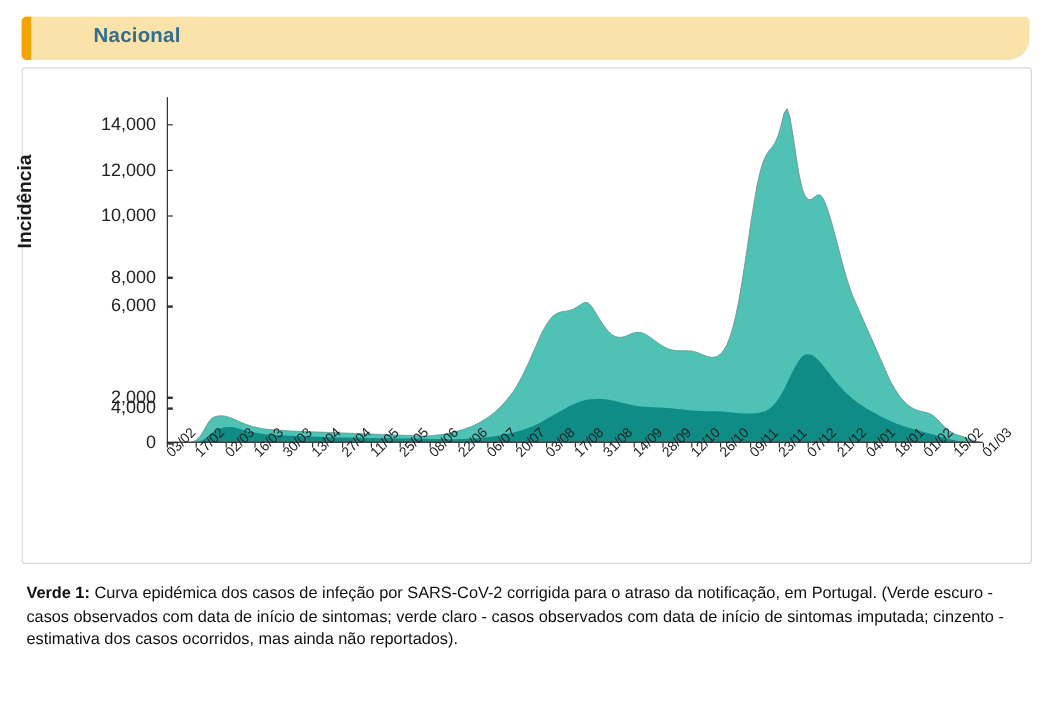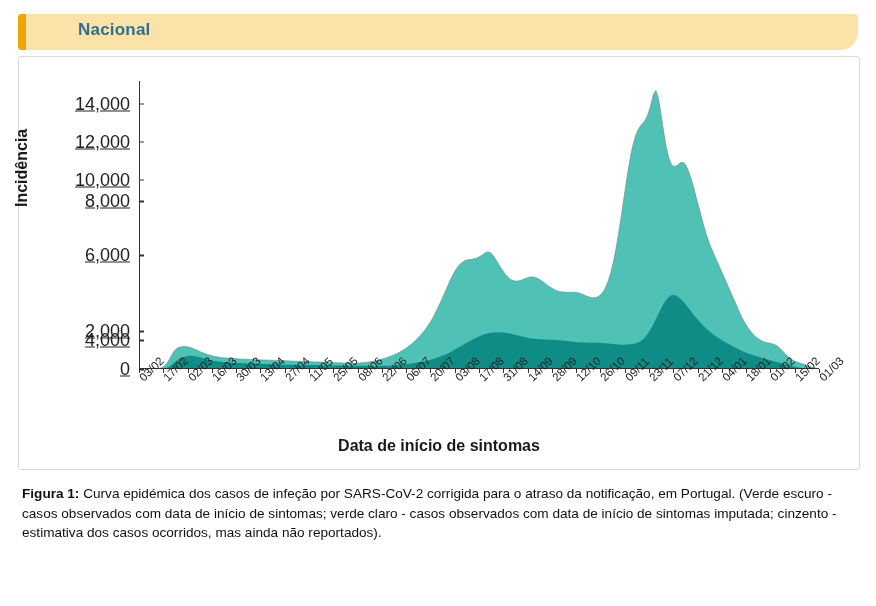--- a/index.html
+++ b/index.html
@@ -46,21 +46,21 @@
     position:absolute;left:120px;top:24px;width:680px;height:288px;
     background:#fff;
   }
   .plot-border{
     position:absolute;left:0;top:0;right:0;bottom:0;
     border-left:1.5px solid #333;border-bottom:1.5px solid #333;
     box-sizing:border-box;
   }
   .ytick{
     position:absolute;right:100%;transform:translateY(-50%);
-    padding-right:9px;font-size:18px;color:#222;white-space:nowrap;text-decoration:underline;
+    padding-right:9px;font-size:15px;color:#222;white-space:nowrap;
   }
   .ytick .dash{
     position:absolute;left:100%;top:50%;margin-top:-.5px;
     width:5px;height:1.5px;background:#333;
   }
   .xtick{
     position:absolute;top:100%;
     font-size:11.5px;color:#222;white-space:nowrap;
     transform-origin:left top;transform:rotate(-45deg);
   }
@@ -92,21 +92,21 @@
     <div class="ylabel">Incidência</div>
 
     <div class="plot">
       <div class="plot-border"></div>
 
       <div id="yticks">
           <div class="ytick" style="top: 288px;">0<span class="dash"></span></div>
           <div class="ytick" style="top: 250.105px;">2,000<span class="dash"></span></div>
           <div class="ytick" style="top: 212.211px; margin-top: 47px;">4,000<span class="dash"></span></div>
           <div class="ytick" style="top: 174.316px; margin-left: 36px;">6,000<span class="dash"></span></div>
-          <div class="ytick" style="top: 120px;">8,000<span class="dash"></span></div>
+          <div class="ytick" style="top: 150px;">8,000<span class="dash"></span></div>
           <div class="ytick" style="top: 98.5263px; margin-left: 44px;">10,000<span class="dash"></span></div>
           <div class="ytick" style="top: 60.6316px;">12,000<span class="dash"></span></div>
           <div class="ytick" style="top: 22.7368px;">14,000<span class="dash"></span></div>
         </div>
 
       <div id="xticks">
           <div class="xtickmark" style="left: 0px;"></div>
           <div class="xtick" style="left: -2px; margin-top: 6px;">03/02</div>
           <div class="xtickmark" style="left: 24.2857px;"></div>
           <div class="xtick" style="left: 22.2857px; margin-top: 6px;">17/02</div>
@@ -169,19 +169,18 @@
       <svg id="chart-svg" width="680" height="288" viewBox="0 0 680 288" preserveAspectRatio="none">
         <g>
           <path id="path-light" fill="#4fc1b5" stroke="#7f7f7f" stroke-width="0.6" d="M 0 288.00 L 0.00 288.00 L 2.51 288.00 L 5.02 288.00 L 7.53 288.00 L 10.04 288.00 L 12.55 288.00 L 15.06 288.00 L 17.56 287.81 L 20.07 287.53 L 22.58 286.86 L 25.09 285.35 L 27.60 282.69 L 30.11 278.91 L 32.62 274.36 L 35.13 270.19 L 37.64 267.54 L 40.15 266.21 L 42.66 265.64 L 45.17 265.45 L 47.68 265.64 L 50.18 266.21 L 52.69 266.97 L 55.20 267.92 L 57.71 269.05 L 60.22 270.19 L 62.73 271.33 L 65.24 272.27 L 67.75 273.22 L 70.26 273.98 L 72.77 274.74 L 75.28 275.31 L 77.79 275.87 L 80.30 276.25 L 82.80 276.63 L 85.31 276.82 L 87.82 277.01 L 90.33 277.20 L 92.84 277.39 L 95.35 277.58 L 97.86 277.77 L 100.37 277.96 L 102.88 278.15 L 105.39 278.24 L 107.90 278.34 L 110.41 278.43 L 112.92 278.53 L 115.42 278.62 L 117.93 278.72 L 120.44 278.81 L 122.95 278.91 L 125.46 279.00 L 127.97 279.09 L 130.48 279.19 L 132.99 279.28 L 135.50 279.38 L 138.01 279.47 L 140.52 279.57 L 143.03 279.66 L 145.54 279.76 L 148.04 279.85 L 150.55 279.95 L 153.06 280.04 L 155.57 280.14 L 158.08 280.23 L 160.59 280.33 L 163.10 280.42 L 165.61 280.52 L 168.12 280.61 L 170.63 280.71 L 173.14 280.80 L 175.65 280.89 L 178.15 280.99 L 180.66 281.08 L 183.17 281.18 L 185.68 281.27 L 188.19 281.37 L 190.70 281.46 L 193.21 281.56 L 195.72 281.65 L 198.23 281.75 L 200.74 281.84 L 203.25 281.94 L 205.76 282.03 L 208.27 282.13 L 210.77 282.22 L 213.28 282.32 L 215.79 282.32 L 218.30 282.22 L 220.81 282.03 L 223.32 281.75 L 225.83 281.46 L 228.34 281.18 L 230.85 280.80 L 233.36 280.42 L 235.87 279.85 L 238.38 279.28 L 240.89 278.62 L 243.39 277.96 L 245.90 277.20 L 248.41 276.44 L 250.92 275.49 L 253.43 274.55 L 255.94 273.41 L 258.45 272.27 L 260.96 270.95 L 263.47 269.43 L 265.98 267.92 L 268.49 266.21 L 271.00 264.32 L 273.51 262.23 L 276.01 259.96 L 278.52 257.49 L 281.03 254.84 L 283.54 252.00 L 286.05 248.78 L 288.56 245.37 L 291.07 241.58 L 293.58 237.22 L 296.09 232.48 L 298.60 227.37 L 301.11 222.06 L 303.62 216.38 L 306.13 210.69 L 308.63 205.01 L 311.14 199.33 L 313.65 194.21 L 316.16 189.85 L 318.67 186.06 L 321.18 183.03 L 323.69 180.95 L 326.20 179.62 L 328.71 178.86 L 331.22 178.48 L 333.73 178.11 L 336.24 177.54 L 338.75 176.59 L 341.25 175.26 L 343.76 173.56 L 346.27 171.85 L 348.78 170.91 L 351.29 171.47 L 353.80 173.94 L 356.31 177.73 L 358.82 181.89 L 361.33 186.06 L 363.84 189.85 L 366.35 193.26 L 368.86 196.11 L 371.37 198.19 L 373.87 199.52 L 376.38 200.08 L 378.89 200.08 L 381.40 199.52 L 383.91 198.57 L 386.42 197.43 L 388.93 196.48 L 391.44 195.92 L 393.95 195.92 L 396.46 196.48 L 398.97 197.62 L 401.48 199.14 L 403.99 200.84 L 406.49 202.74 L 409.00 204.63 L 411.51 206.34 L 414.02 207.85 L 416.53 209.18 L 419.04 210.13 L 421.55 210.69 L 424.06 211.07 L 426.57 211.26 L 429.08 211.26 L 431.59 211.26 L 434.10 211.26 L 436.61 211.45 L 439.11 211.83 L 441.62 212.59 L 444.13 213.54 L 446.64 214.67 L 449.15 215.62 L 451.66 216.38 L 454.17 216.76 L 456.68 216.57 L 459.19 215.62 L 461.70 213.73 L 464.21 210.69 L 466.72 206.15 L 469.23 199.89 L 471.73 191.75 L 474.24 181.52 L 476.75 169.01 L 479.26 154.42 L 481.77 138.32 L 484.28 121.26 L 486.79 104.21 L 489.30 88.11 L 491.81 73.89 L 494.32 62.53 L 496.83 54.00 L 499.34 48.32 L 501.85 44.53 L 504.35 41.68 L 506.86 37.89 L 509.37 32.21 L 511.88 23.68 L 514.39 13.26 L 516.90 9.47 L 519.41 17.05 L 521.92 32.21 L 524.43 49.26 L 526.94 64.42 L 529.45 75.79 L 531.96 82.42 L 534.46 85.26 L 536.97 85.26 L 539.48 83.37 L 541.99 81.47 L 544.50 81.47 L 547.01 84.32 L 549.52 90.00 L 552.03 97.58 L 554.54 106.11 L 557.05 115.58 L 559.56 125.05 L 562.07 134.53 L 564.58 144.00 L 567.08 152.53 L 569.59 160.11 L 572.10 166.74 L 574.61 172.42 L 577.12 178.11 L 579.63 183.79 L 582.14 189.47 L 584.65 195.16 L 587.16 200.84 L 589.67 206.53 L 592.18 212.21 L 594.69 217.89 L 597.20 223.58 L 599.70 229.26 L 602.21 234.95 L 604.72 239.68 L 607.23 244.04 L 609.74 247.83 L 612.25 251.05 L 614.76 253.89 L 617.27 256.17 L 619.78 258.06 L 622.29 259.58 L 624.80 260.72 L 627.31 261.47 L 629.82 262.04 L 632.32 262.61 L 634.83 263.37 L 637.34 264.51 L 639.85 266.21 L 642.36 268.67 L 644.87 271.33 L 647.38 273.98 L 649.89 276.25 L 652.40 278.15 L 654.91 279.66 L 657.42 280.80 L 659.93 281.75 L 662.44 282.51 L 664.94 283.26 L 667.45 284.21 L 669.96 285.16 L 672.47 286.11 L 674.98 286.86 L 677.49 287.43 L 680.00 288.00 L 680.00 288.00 Z"></path>
         </g>
         <g>
           <path id="path-dark" fill="#0f8c86" stroke="none" d="M 0 288.00 L 0.00 288.00 L 2.74 288.00 L 5.48 288.00 L 8.23 288.00 L 10.97 288.00 L 13.71 288.00 L 16.45 288.00 L 19.19 287.91 L 21.94 287.81 L 24.68 287.53 L 27.42 286.86 L 30.16 285.73 L 32.90 283.83 L 35.65 281.18 L 38.39 278.91 L 41.13 277.39 L 43.87 276.25 L 46.61 275.49 L 49.35 274.93 L 52.10 274.74 L 54.84 274.93 L 57.58 275.49 L 60.32 276.25 L 63.06 277.01 L 65.81 277.77 L 68.55 278.53 L 71.29 279.09 L 74.03 279.66 L 76.77 280.04 L 79.52 280.42 L 82.26 280.80 L 85.00 281.18 L 87.74 281.37 L 90.48 281.56 L 93.23 281.65 L 95.97 281.75 L 98.71 281.94 L 101.45 282.03 L 104.19 282.13 L 106.94 282.32 L 109.68 282.41 L 112.42 282.51 L 115.16 282.60 L 117.90 282.69 L 120.65 282.79 L 123.39 282.88 L 126.13 282.98 L 128.87 283.07 L 131.61 283.17 L 134.35 283.26 L 137.10 283.36 L 139.84 283.45 L 142.58 283.55 L 145.32 283.64 L 148.06 283.64 L 150.81 283.68 L 153.55 283.74 L 156.29 283.79 L 159.03 283.83 L 161.77 283.87 L 164.52 283.93 L 167.26 283.98 L 170.00 284.02 L 172.74 284.06 L 175.48 284.12 L 178.23 284.15 L 180.97 284.21 L 183.71 284.25 L 186.45 284.29 L 189.19 284.32 L 191.94 284.36 L 194.68 284.40 L 197.42 284.44 L 200.16 284.48 L 202.90 284.51 L 205.65 284.55 L 208.39 284.59 L 211.13 284.63 L 213.87 284.67 L 216.61 284.70 L 219.35 284.74 L 222.10 284.78 L 224.84 284.82 L 227.58 284.85 L 230.32 284.89 L 233.06 284.93 L 235.81 284.97 L 238.55 285.01 L 241.29 284.97 L 244.03 284.87 L 246.77 284.78 L 249.52 284.68 L 252.26 284.59 L 255.00 284.40 L 257.74 284.21 L 260.48 283.93 L 263.23 283.64 L 265.97 283.36 L 268.71 283.07 L 271.45 282.69 L 274.19 282.32 L 276.94 281.84 L 279.68 281.37 L 282.42 280.80 L 285.16 280.23 L 287.90 279.57 L 290.65 278.91 L 293.39 278.15 L 296.13 277.39 L 298.87 276.44 L 301.61 275.49 L 304.35 274.36 L 307.10 273.22 L 309.84 271.89 L 312.58 270.38 L 315.32 268.86 L 318.06 267.16 L 320.81 265.64 L 323.55 264.13 L 326.29 262.61 L 329.03 261.09 L 331.77 259.58 L 334.52 258.06 L 337.26 256.74 L 340.00 255.41 L 342.74 254.27 L 345.48 253.33 L 348.23 252.57 L 350.97 252.00 L 353.71 251.62 L 356.45 251.43 L 359.19 251.34 L 361.94 251.43 L 364.68 251.62 L 367.42 252.00 L 370.16 252.47 L 372.90 253.04 L 375.65 253.71 L 378.39 254.37 L 381.13 255.03 L 383.87 255.69 L 386.61 256.36 L 389.35 256.93 L 392.10 257.40 L 394.84 257.78 L 397.58 258.06 L 400.32 258.25 L 403.06 258.35 L 405.81 258.44 L 408.55 258.54 L 411.29 258.67 L 414.03 258.82 L 416.77 259.01 L 419.52 259.24 L 422.26 259.48 L 425.00 259.77 L 427.74 260.05 L 430.48 260.34 L 433.23 260.62 L 435.97 260.91 L 438.71 261.13 L 441.45 261.32 L 444.19 261.47 L 446.94 261.57 L 449.68 261.63 L 452.42 261.66 L 455.16 261.70 L 457.90 261.76 L 460.65 261.85 L 463.39 262.00 L 466.13 262.23 L 468.87 262.52 L 471.61 262.80 L 474.35 263.08 L 477.10 263.37 L 479.84 263.56 L 482.58 263.65 L 485.32 263.65 L 488.06 263.56 L 490.81 263.37 L 493.55 262.99 L 496.29 262.42 L 499.03 261.47 L 501.77 259.96 L 504.52 257.68 L 507.26 254.65 L 510.00 250.86 L 512.74 246.32 L 515.48 241.01 L 518.23 235.33 L 520.97 229.64 L 523.71 224.34 L 526.45 219.79 L 529.19 216.38 L 531.94 214.48 L 534.68 214.11 L 537.42 214.86 L 540.16 216.57 L 542.90 219.03 L 545.65 222.06 L 548.39 225.47 L 551.13 229.07 L 553.87 232.67 L 556.61 236.08 L 559.35 239.31 L 562.10 242.34 L 564.84 245.18 L 567.58 247.83 L 570.32 250.29 L 573.06 252.57 L 575.81 254.65 L 578.55 256.55 L 581.29 258.25 L 584.03 259.96 L 586.77 261.47 L 589.52 262.99 L 592.26 264.51 L 595.00 266.02 L 597.74 267.35 L 600.48 268.67 L 603.23 270.00 L 605.97 271.14 L 608.71 272.27 L 611.45 273.22 L 614.19 274.17 L 616.94 275.12 L 619.68 275.87 L 622.42 276.63 L 625.16 277.39 L 627.90 278.15 L 630.65 278.91 L 633.39 279.66 L 636.13 280.42 L 638.87 281.18 L 641.61 281.94 L 644.35 282.69 L 647.10 283.45 L 649.84 284.21 L 652.58 284.97 L 655.32 285.73 L 658.06 286.29 L 660.81 286.86 L 663.55 287.24 L 666.29 287.53 L 669.03 287.72 L 671.77 287.85 L 674.52 287.92 L 677.26 287.96 L 680.00 288.00 L 680.00 288.00 Z"></path>
         </g>
       </svg>
     </div>
 
-    <div class="xlabel">Data de início de sintomas</div>
   </div>
 
   <div class="caption">
-    <b>Figura 1:</b><span> Curva epidémica dos casos de infeção por SARS-CoV-2 corrigida para o atraso da notificação, em Portugal. (Verde escuro - casos observados com data de início de sintomas; verde claro - casos observados com data de início de sintomas imputada; cinzento - estimativa dos casos ocorridos, mas ainda não reportados).</span>
+    <b>Verde 1:</b><span> Curva epidémica dos casos de infeção por SARS-CoV-2 corrigida para o atraso da notificação, em Portugal. (Verde escuro - casos observados com data de início de sintomas; verde claro - casos observados com data de início de sintomas imputada; cinzento - estimativa dos casos ocorridos, mas ainda não reportados).</span>
   </div>
 </div>
 
 </body></html>

